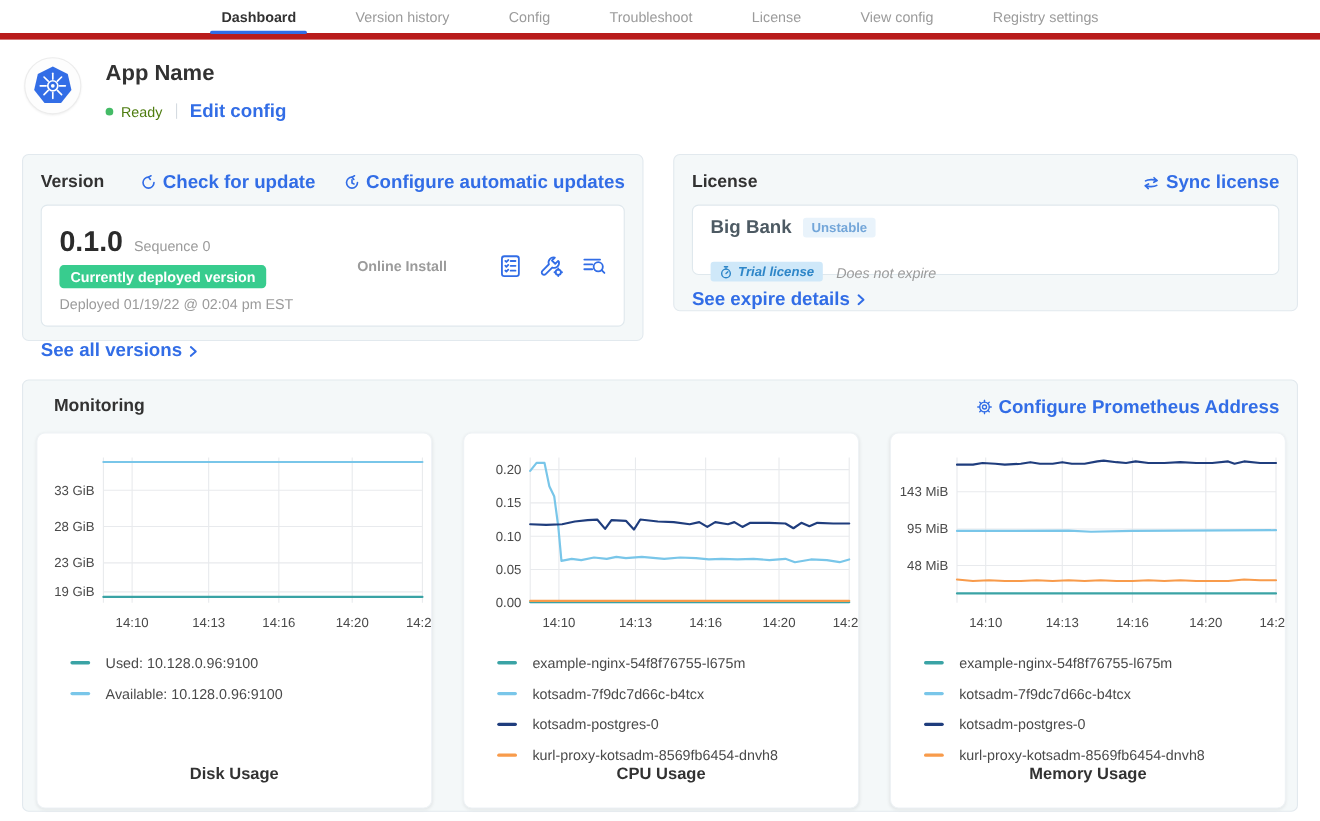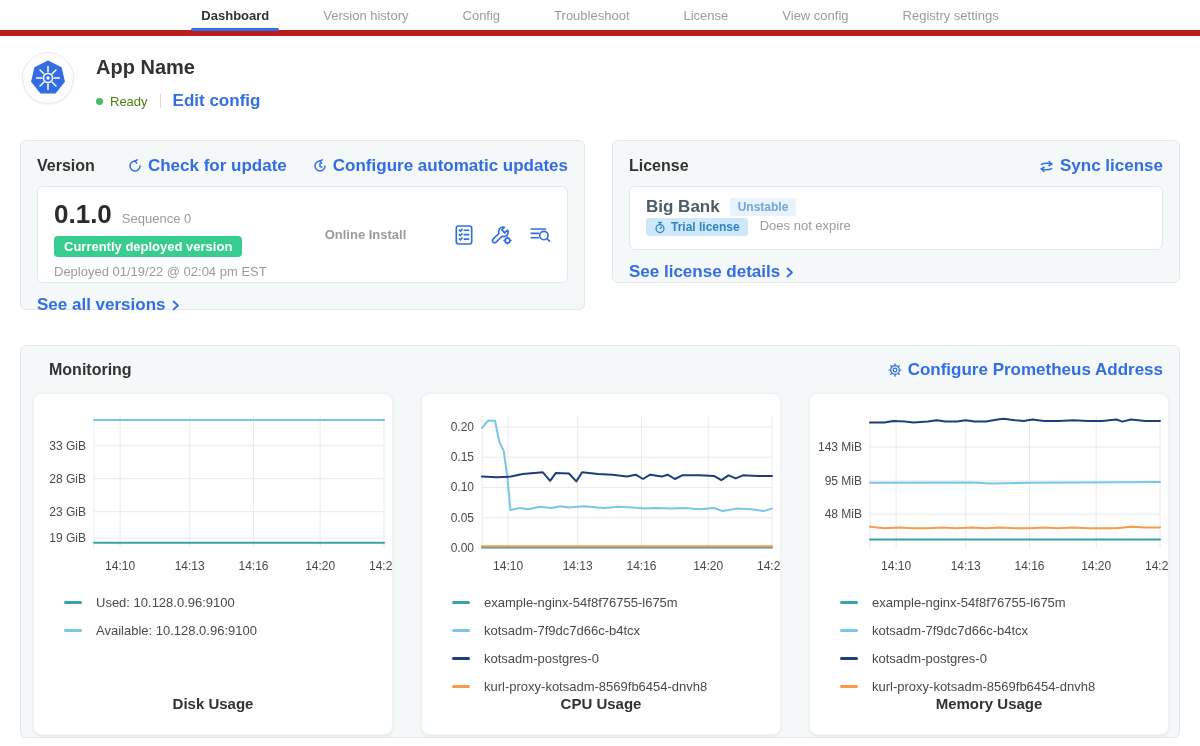--- a/index.html
+++ b/index.html
@@ -22,37 +22,37 @@
   a.blue-link { color:#326de6; font-weight:700; font-size:17px; text-decoration:none; display:inline-flex; align-items:center; gap:6px; cursor:pointer; }
 
   
   .card { position:absolute; background:#f4f8f9; border:1px solid #e2e9ee; border-radius:6px; padding:15px 16px; }
   .card-head { display:flex; justify-content:space-between; align-items:center; }
   .card-title { font-size:16px; font-weight:700; color:#323232; }
   .head-links { display:flex; gap:26px; }
   .inner-card { background:#fff; border:1px solid #dfe8ed; border-radius:6px; margin-top:10px; }
 
   #version-card { top:140px; left:20px; width:565px; height:170px; }
-  #version-inner { height:97px; padding:12px 16px; display:flex; align-items:flex-start; }
+  #version-inner { height:111px; padding:12px 16px; display:flex; align-items:flex-end; }
   .ver-row { display:flex; align-items:baseline; gap:10px; }
   .ver-number { font-size:26px; font-weight:700; color:#2b2b2b; }
   .gray-13 { font-size:13px; color:#9b9b9b; }
   .deployed-badge { display:inline-block; background:#38cc8e; color:#fff; font-size:13px; font-weight:700; padding:3px 10px; border-radius:4px; margin:6px 0 7px; }
   .install-type { font-size:13px; font-weight:700; color:#9b9b9b; align-self:center; margin-left:58px; white-space:nowrap; }
   .ver-icons { margin-left:auto; align-self:center; display:flex; gap:16px; color:#326de6; }
   .icon-btn { cursor:pointer; display:flex; }
   .see-link { margin-top:12px; }
 
   #license-card { top:140px; left:612px; width:568px; height:143px; }
   #license-inner { height:64px; padding:10px 16px; }
   .lic-row1 { display:flex; align-items:center; gap:10px; }
   .lic-name { font-size:17px; font-weight:700; color:#4d5a63; }
   .badge-light { background:#e9f3fb; color:#73a6d9; font-size:12px; font-weight:700; padding:2px 8px; border-radius:3px; }
   .badge-trial { background:#cfe8f9; color:#2e86c8; font-size:12px; font-weight:700; padding:2px 8px; border-radius:3px; display:inline-flex; align-items:center; gap:5px; }
-  .lic-row2 { display:flex; align-items:flex-start; gap:12px; margin-top:1px; }
+  .lic-row2 { display:flex; align-items:flex-end; gap:12px; margin-top:21px;font-style:italic; }
 
   
   #monitoring-card { top:345px; left:20px; width:1160px; height:393px; padding:14px 12px 15px; }
   #monitoring-card .card-head { padding:0 4px 0 16px; }
   .charts-row { display:flex; gap:28px; margin-top:13px; }
   .chart-card { width:360px; height:342px; background:#fff; border:1px solid #eef2f5; border-radius:8px; box-shadow:0 1px 3px rgba(0,0,0,.07); position:relative; padding-top:8px; }
   .chart-svg { display:block; }
   .legend { margin-top:4px; padding-left:30px; }
   .legend-row { display:flex; align-items:center; height:28px; gap:14px; }
   .legend-dash { width:18px; height:3px; border-radius:2px; flex:none; }
@@ -200,21 +200,21 @@
           <line x1="7" y1="2.6" x2="7" y2="4.2"></line>
           <line x1="5.3" y1="1.6" x2="8.7" y2="1.6"></line>
           <line x1="7" y1="8.8" x2="9" y2="6.9"></line>
         </svg>
         <span>Trial license</span>
       </span>
       <span class="gray-13">Does not expire</span>
     </div>
   </div>
   <a class="blue-link see-link">
-    <span>See license details</span>
+    <span>See expire details</span>
     <svg class="ic" width="8" height="11" viewBox="0 0 8 11" fill="none" stroke="#326de6" stroke-width="1.8" stroke-linecap="round" stroke-linejoin="round">
         <polyline points="1.5,1.5 6,5.5 1.5,9.5"></polyline>
       </svg>
   </a>
 </section>
 
 <section class="card" id="monitoring-card">
   <div class="card-head">
     <div class="card-title">Monitoring</div>
     <a class="blue-link">

